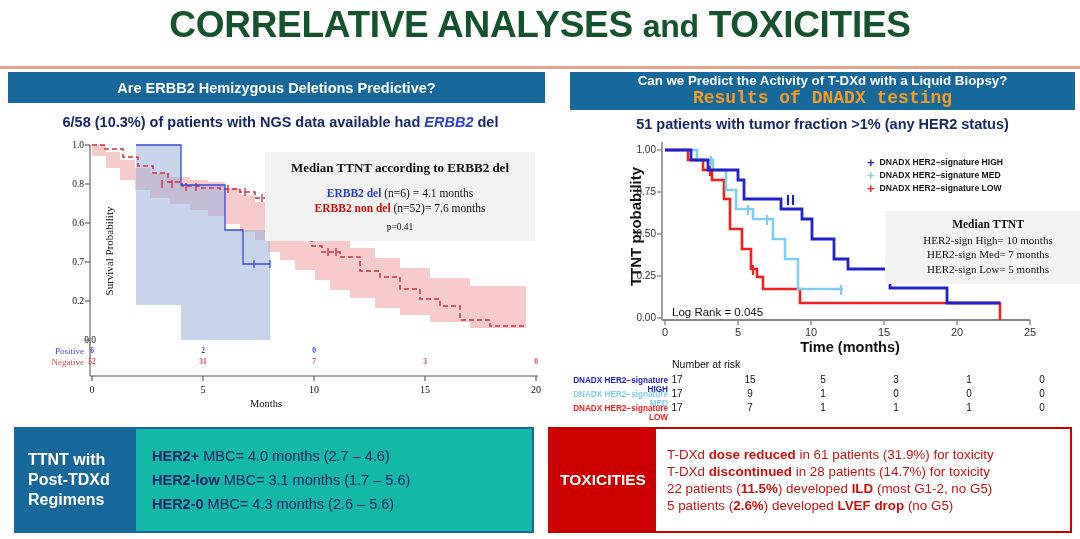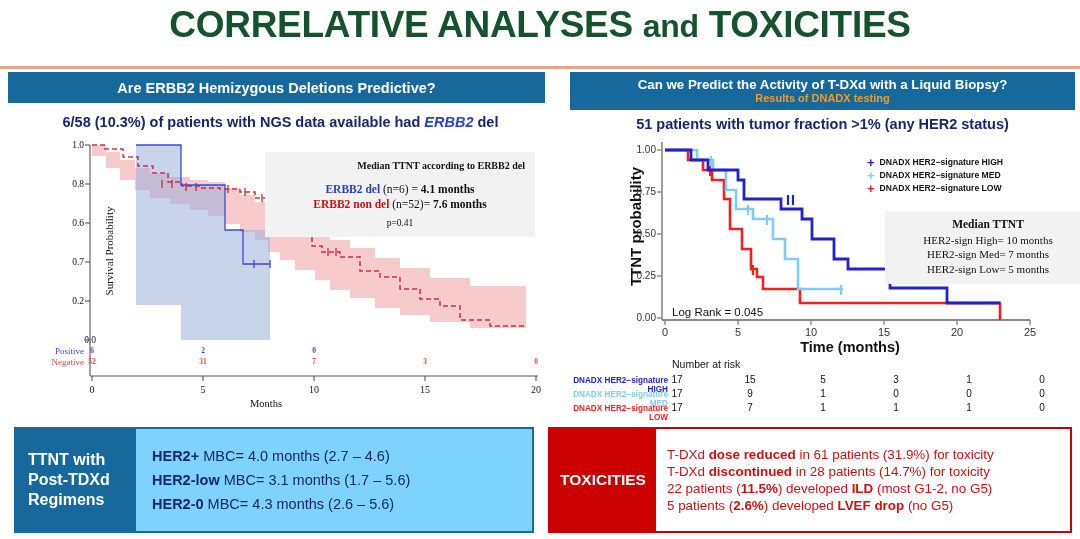--- a/index.html
+++ b/index.html
@@ -18,21 +18,21 @@
   .title .lc{font-size:32px;}
   .rule{position:absolute;left:0;top:66px;width:1080px;height:3px;background:#e8a48a;}
 
   
   .hdrbar{
     position:absolute;background:#17699c;color:#fff;text-align:center;
     font-weight:bold;display:flex;flex-direction:column;justify-content:center;
   }
   #hdr-left{left:8px;top:72px;width:537px;height:31px;font-size:14.5px;}
   #hdr-right{left:570px;top:72px;width:505px;height:38px;font-size:13.3px;line-height:1.18;}
-  #hdr-right .sub{color:#f59a22;font-size:11px;}
+  #hdr-right .sub{color:#f59a22;font-size:18px;font-family:Liberation Mono, monospace;}
 
   
   .subtitle{
     position:absolute;font-weight:bold;font-size:14.5px;color:#17276b;text-align:center;
   }
   #sub-left{left:8px;top:114px;width:545px;}
   #sub-right{left:570px;top:116px;width:505px;}
   #sub-left .ital{font-style:italic;color:#2a3fd0;}
 
   
@@ -55,27 +55,27 @@
   #kmL .risklab{position:absolute;font-size:9px;text-align:right;width:62px;
     font-family:"Liberation Serif",serif;}
   .r-pos{color:#3a4ad8;}
   .r-neg{color:#d44a55;}
 
   .statbox{
     position:absolute;background:#f2f2f2;padding:7px 10px 8px;text-align:center;
     font-family:"Liberation Serif",serif;color:#111;line-height:1.35;
   }
   #statL{left:265px;top:152px;width:250px;}
-  #statL .hl{font-weight:bold;font-size:10px;text-align:right;}
+  #statL .hl{font-weight:bold;font-size:13px;}
   #statL .l1{font-size:11.5px;margin-top:9px;}
   #statL .l2{font-size:11.5px;}
   #statL .pv{font-size:9.5px;margin-top:4px;}
   .c-del{color:#2a3fd0;font-weight:bold;}
   .c-non{color:#cc1111;font-weight:bold;}
-  .bld{font-weight:bold;}
+  .bld{font-weight:normal;}
 
   
   #kmR{left:610px;top:140px;width:465px;height:250px;}
   #kmR .ylab{
     position:absolute;left:-50px;top:78px;width:150px;transform:rotate(-90deg);
     transform-origin:center;text-align:center;font-size:15px;font-weight:bold;color:#111;
     font-family:"Liberation Sans",sans-serif;
   }
   #kmR .yt{position:absolute;right:0;font-size:10px;color:#333;text-align:right;width:30px;}
   #kmR .xt{position:absolute;font-size:11px;color:#333;text-align:center;width:24px;}
@@ -93,21 +93,21 @@
   #statR .hl{font-weight:bold;font-size:11.5px;}
   #statR .ln{font-size:11px;line-height:1.32;}
 
   
   .risk-title{position:absolute;font-size:10.5px;color:#111;}
   .risk-row-lab{position:absolute;font-size:8.2px;font-weight:bold;text-align:right;}
   .risk-cell{position:absolute;font-size:10px;color:#111;text-align:center;width:24px;}
 
   
   .botbox{position:absolute;display:flex;box-sizing:border-box;}
-  #box-left{left:14px;top:427px;width:520px;height:106px;border:2.5px solid #17699c;background:#7dd3fc;}
+  #box-left{left:14px;top:427px;width:520px;height:106px;border:2.5px solid #17699c;background:#14b8a6;}
   #box-left .tag{
     width:120px;background:#17699c;color:#fff;font-weight:bold;font-size:16px;
     display:flex;align-items:center;padding-left:12px;box-sizing:border-box;line-height:1.25;
   }
   #box-left .body{flex:1;display:flex;flex-direction:column;justify-content:center;
     padding-left:16px;gap:8px;}
   #box-left .line{font-size:14.5px;color:#17276b;}
   #box-left .line .k{font-weight:bold;}
 
   #box-right{left:548px;top:427px;width:524px;height:106px;border:2.5px solid #cc0000;background:#fff;}

